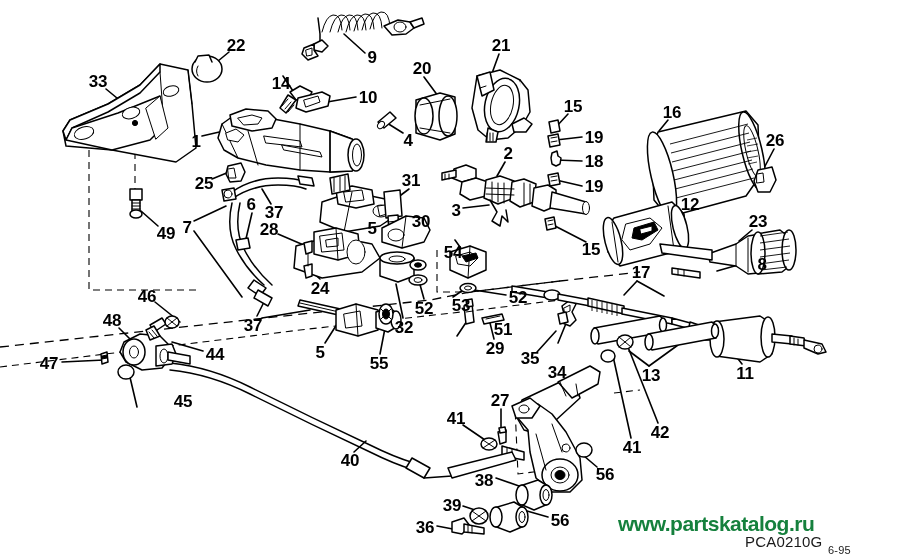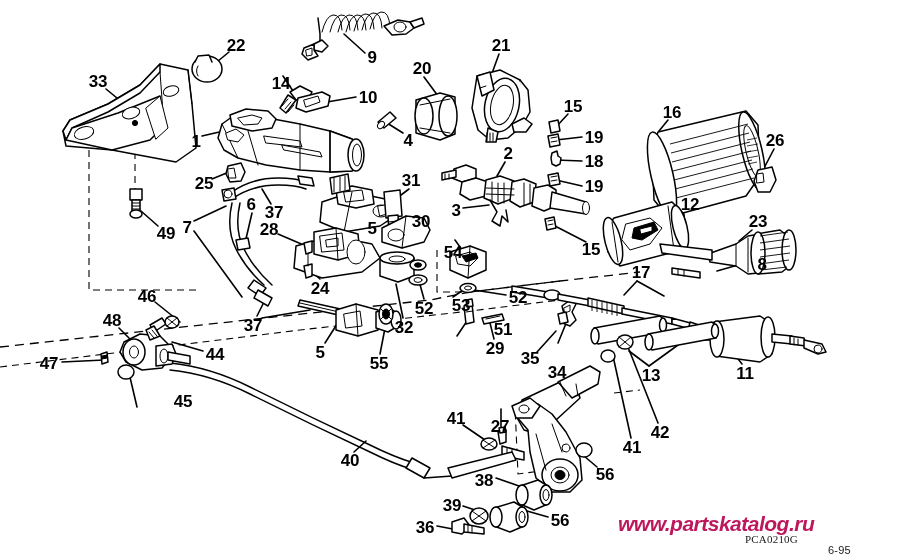--- a/index.html
+++ b/index.html
@@ -32,32 +32,31 @@
     white-space: nowrap;
     transform: translate(-50%, -50%);
     letter-spacing: -0.3px;
   }
   #watermark {
     position: absolute;
     left: 618px;
     top: 512px;
     font-family: "Liberation Sans", sans-serif;
     font-weight: bold;
-    font-style: italic;
     font-size: 21px;
-    color: #be185d;
+    color: #15803d;
     white-space: nowrap;
     letter-spacing: -0.5px;
   }
   #footer-code {
     position: absolute;
     left: 745px;
     top: 533px;
-    font-family: Liberation Serif, serif;
-    font-size: 11px;
+    font-family: Liberation Sans, sans-serif;
+    font-size: 15px;
     color: #1a1a1a;
     white-space: nowrap;
     letter-spacing: 0.2px;
   }
   #footer-date {
     position: absolute;
     left: 828px;
     top: 533px;
     font-family: "Liberation Sans", sans-serif;
     font-size: 11px;
@@ -628,21 +627,21 @@
     <div class="callout" style="left:632px;top:447px;">41</div>
     <div class="callout" style="left:745px;top:373px;">11</div>
     <div class="callout" style="left:147px;top:296px;">46</div>
     <div class="callout" style="left:112px;top:320px;">48</div>
     <div class="callout" style="left:215px;top:354px;">44</div>
     <div class="callout" style="left:49px;top:363px;">47</div>
     <div class="callout" style="left:139px;top:401px;margin-left:44px;">45</div>
     <div class="callout" style="left:166px;top:233px;">49</div>
     <div class="callout" style="left:350px;top:460px;">40</div>
     <div class="callout" style="left:456px;top:418px;">41</div>
-    <div class="callout" style="left:500px;top:400px;margin-top:26px;">27</div>
+    <div class="callout" style="left:500px;top:400px;">27</div>
     <div class="callout" style="left:484px;top:480px;">38</div>
     <div class="callout" style="left:452px;top:505px;">39</div>
     <div class="callout" style="left:425px;top:527px;">36</div>
     <div class="callout" style="left:605px;top:474px;">56</div>
     <div class="callout" style="left:560px;top:520px;">56</div>
   </div>
 
   <div id="watermark">www.partskatalog.ru</div>
   <div id="footer-code">PCA0210G</div>
   <div id="footer-date">6-95</div>

